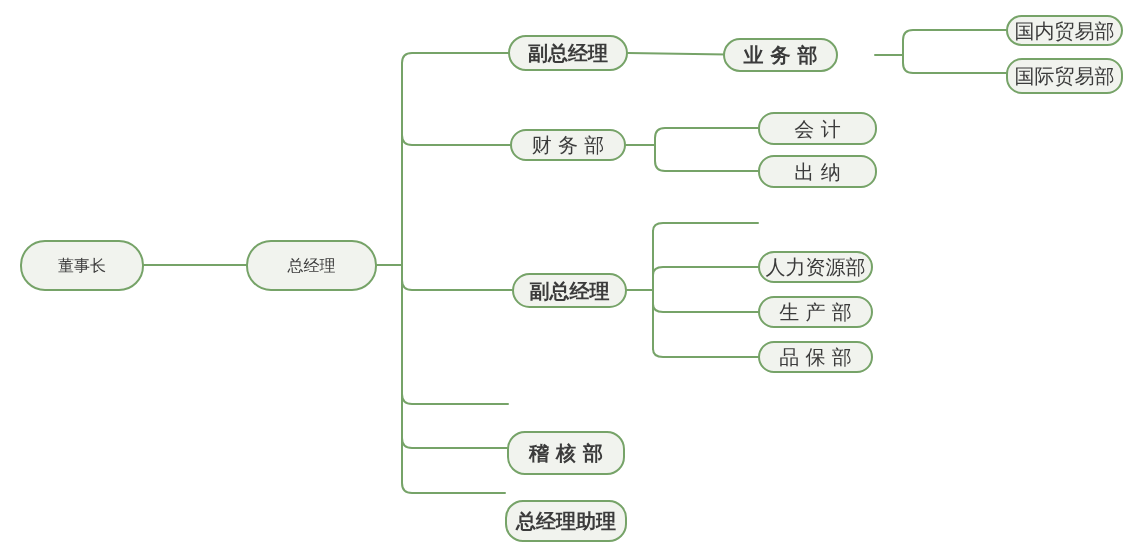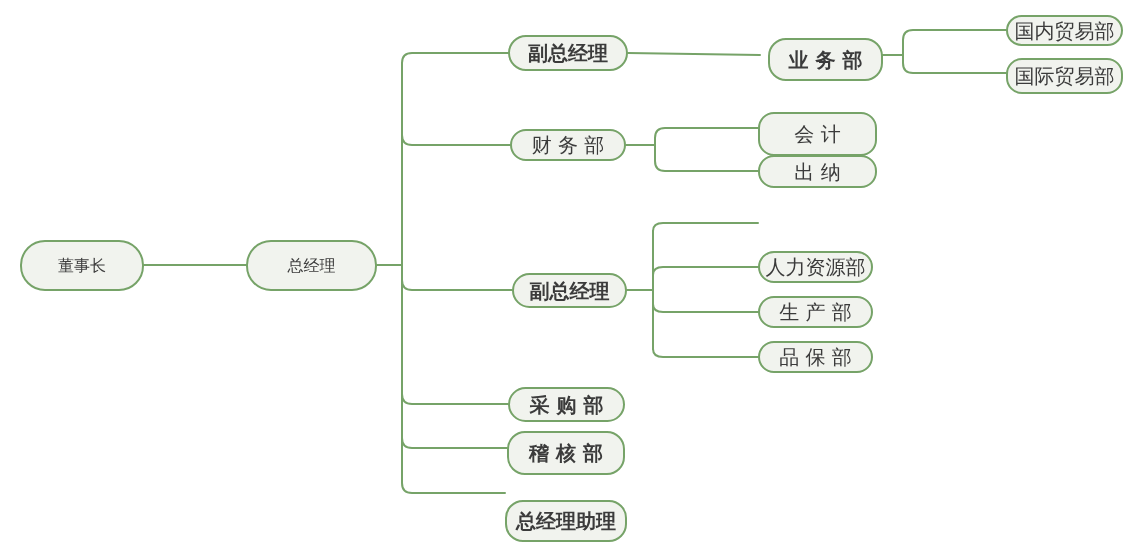--- a/index.html
+++ b/index.html
@@ -73,27 +73,26 @@
     <path d="M653 231 L653 349"></path>
     <path d="M653 231 Q653 223 663 223 L758 223"></path>
     <path d="M653 275 Q653 267 663 267 L758 267"></path>
     <path d="M653 304 Q653 312 663 312 L758 312"></path>
     <path d="M653 349 Q653 357 663 357 L758 357"></path>
   </svg>
 
   <div class="node big" style="left:20px;  top:240px; width:124px; height:51px;">董事长</div>
   <div class="node big" style="left:246px; top:240px; width:131px; height:51px;">总经理</div>
   <div class="node mid" style="left:508px; top:35px;  width:120px; height:36px;">副总经理</div>
-  <div class="node mid" style="left:768px; top:38px;  width:115px; height:43px;">业 务 部</div>
+  <div class="node mid" style="left:723px; top:38px;  width:115px; height:34px;">业 务 部</div>
   <div class="node sml" style="left:1006px;top:15px;  width:117px; height:31px;">国内贸易部</div>
   <div class="node sml" style="left:1006px;top:58px;  width:117px; height:36px;">国际贸易部</div>
   <div class="node sml" style="left:510px; top:129px; width:116px; height:32px;">财 务 部</div>
-  <div class="node sml" style="left:758px; top:112px; width:119px; height:44px;">会 计</div>
+  <div class="node sml" style="left:758px; top:112px; width:119px; height:33px;">会 计</div>
   <div class="node sml" style="left:758px; top:155px; width:119px; height:33px;">出 纳</div>
   <div class="node mid" style="left:512px; top:273px; width:115px; height:35px;">副总经理</div>
   <div class="node sml" style="left:758px; top:251px; width:115px; height:32px;">人力资源部</div>
   <div class="node sml" style="left:758px; top:296px; width:115px; height:32px;">生 产 部</div>
   <div class="node sml" style="left:758px; top:341px; width:115px; height:32px;">品 保 部</div>
-  <div class="node mid" style="left:508px; top:387px; width:117px; height:35px;">采 购 部</div>
   <div class="node mid" style="left:507px; top:431px; width:118px; height:44px;">稽 核 部</div>
   <div class="node mid" style="left:505px; top:500px; width:122px; height:42px;">总经理助理</div>
 
 </div>
 
 </body></html>

